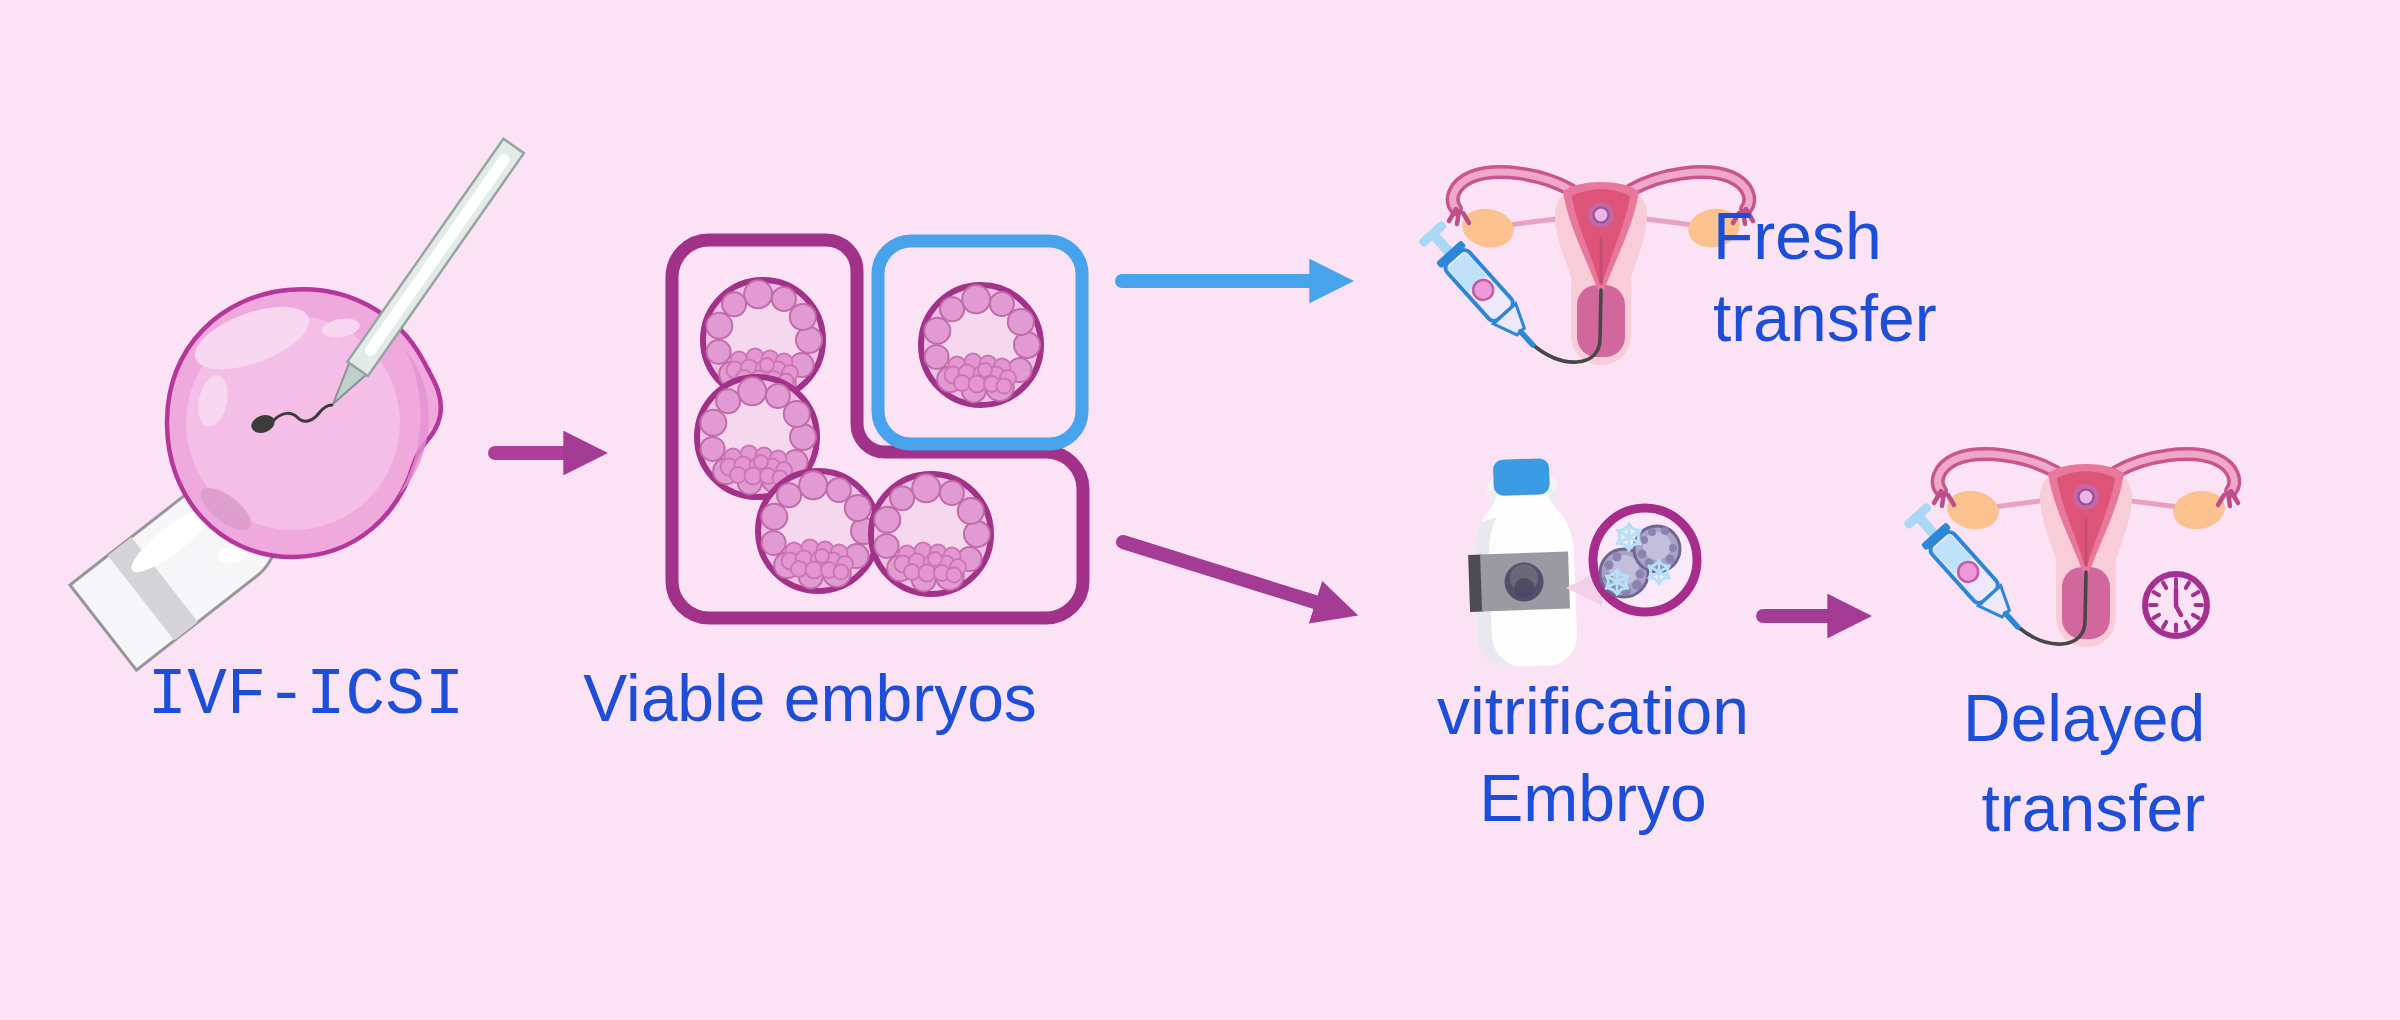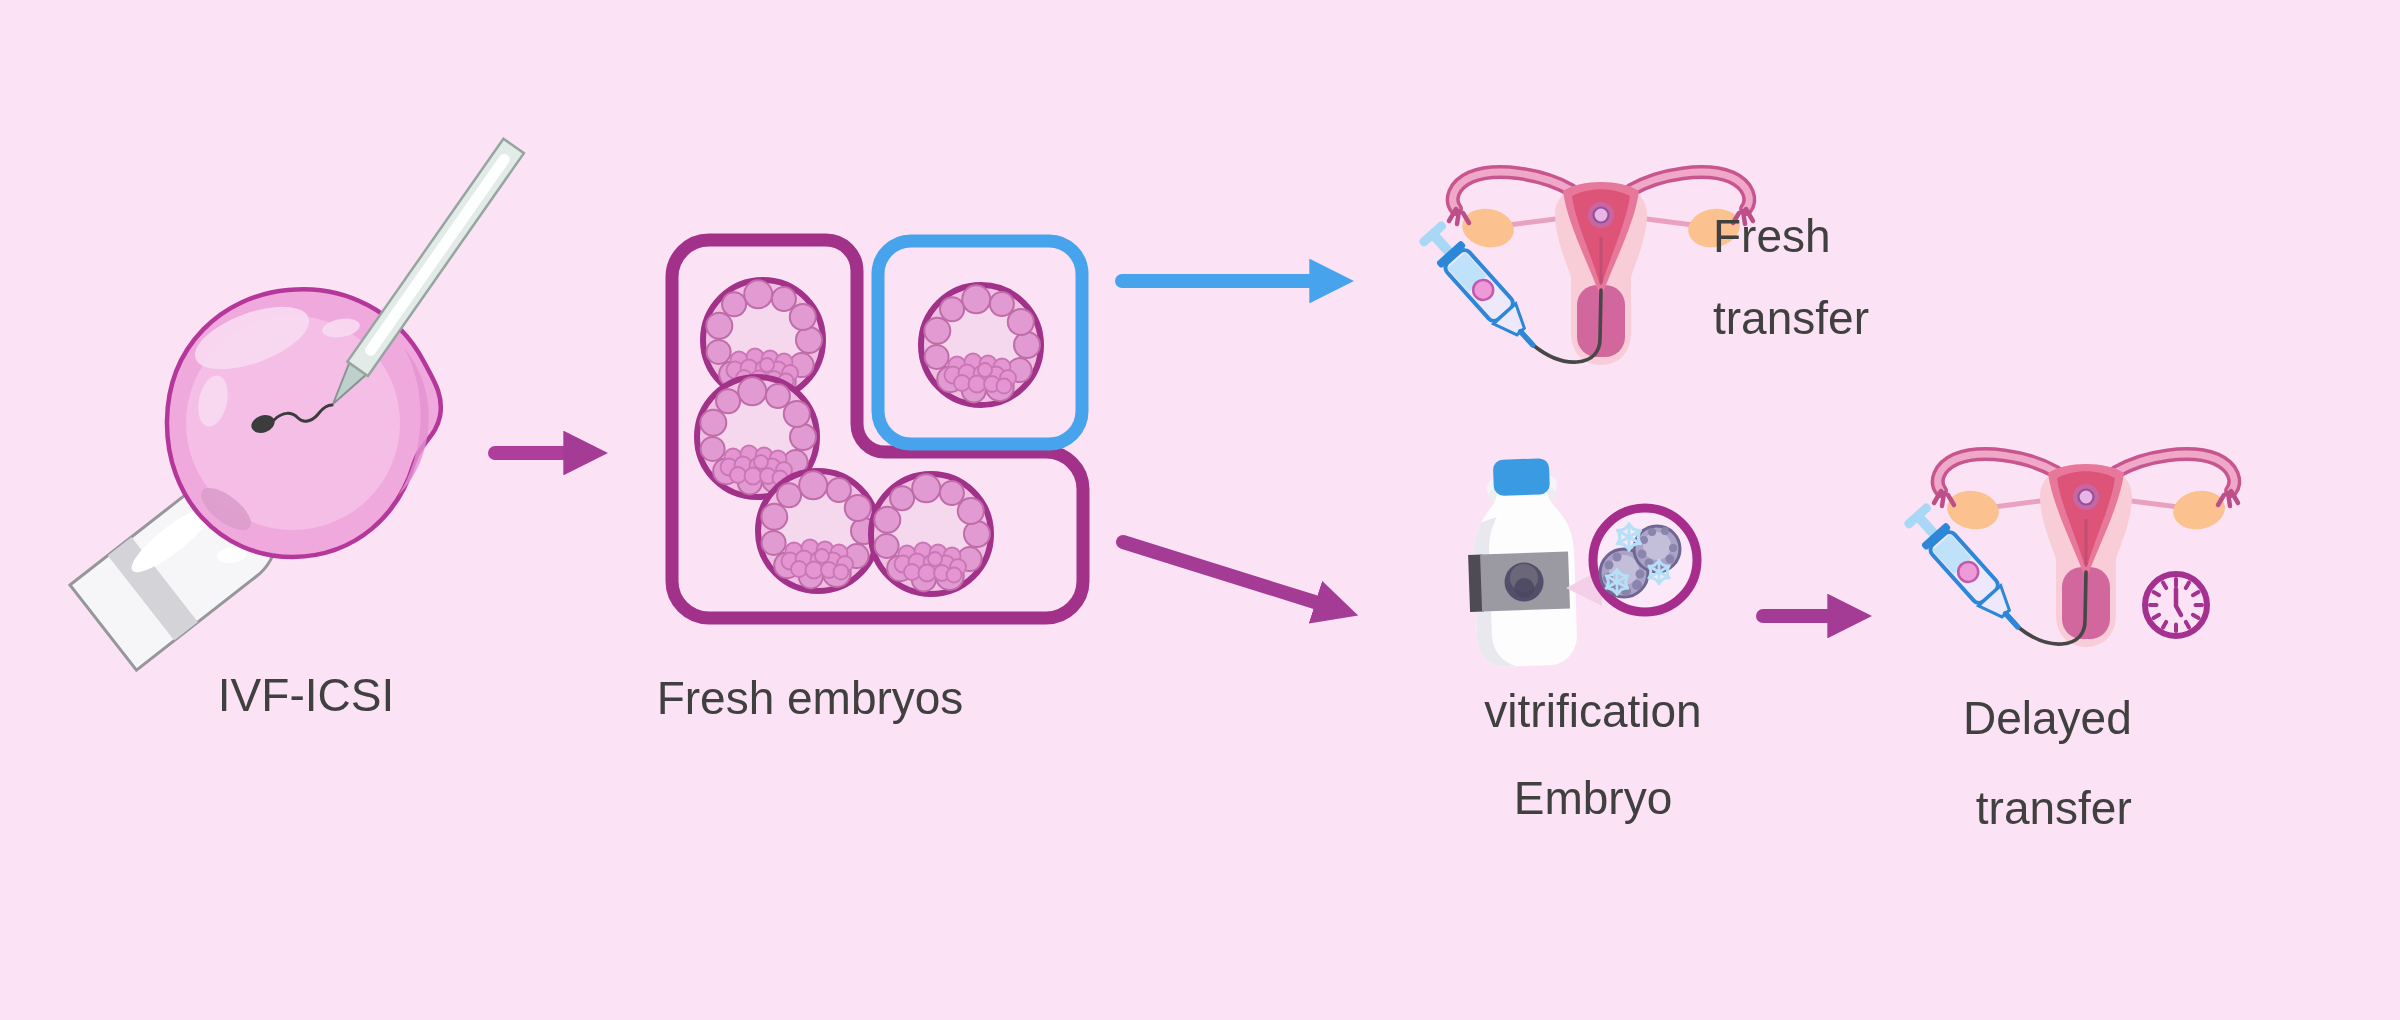--- a/index.html
+++ b/index.html
@@ -7,28 +7,28 @@
     position: relative;
     width: 2400px;
     height: 1020px;
     background: #FBE3F5;
     overflow: hidden;
     font-family: "Liberation Sans", sans-serif;
   }
   #art { position: absolute; left: 0; top: 0; width: 2400px; height: 1020px; }
   .lbl {
     position: absolute;
-    color: #404040;
-    font-size: 46px;
+    color: #1d4ed8;
+    font-size: 66px;
     font-weight: 400;
     white-space: nowrap;
     letter-spacing: 0;
   }
   .lbl .line { display: block; }
-  #lbl-ivf      { left: 306px;  top: 695px; transform: translate(-50%,-50%); }
+  #lbl-ivf      { left: 306px;  top: 695px; transform: translate(-50%,-50%); font-family: Liberation Mono, monospace; }
   #lbl-viable   { left: 810px;  top: 650px; transform: translateX(-50%); text-align: center; line-height: 96px; }
   #lbl-fresh    { left: 1713px; top: 195px; line-height: 82px; text-align: left; }
   #lbl-vitri    { left: 1593px; top: 668px; transform: translateX(-50%); text-align: center; line-height: 87px; }
   #lbl-delayed  { left: 1963px; top: 673px; line-height: 90px; text-align: right; }
 </style>
 </head>
 <body>
 
 <div id="stage">
 
@@ -223,21 +223,21 @@
     <path d="M0 -19.5 L0 -26 M9.8 -16.9 L13 -22.5 M16.9 -9.8 L22.5 -13 M19.5 0 L26 0 M16.9 9.8 L22.5 13 M9.8 16.9 L13 22.5 M0 19.5 L0 26 M-9.8 16.9 L-13 22.5 M-16.9 9.8 L-22.5 13 M-19.5 0 L-26 0 M-16.9 -9.8 L-22.5 -13 M-9.8 -16.9 L-13 -22.5" stroke="#A43190" stroke-width="4" stroke-linecap="round"></path>
     <path d="M 0 -16 L 0 1 L 5 10" fill="none" stroke="#A43190" stroke-width="4.5" stroke-linecap="round" stroke-linejoin="round"></path>
   </g>
 </svg>
 
 <div class="lbl" id="lbl-ivf">
   <span class="line">IVF-ICSI</span>
 </div>
 
 <div class="lbl" id="lbl-viable">
-  <span class="line">Fresh embryos</span>
+  <span class="line">Viable embryos</span>
 </div>
 
 <div class="lbl" id="lbl-fresh">
   <span class="line">Fresh</span>
   <span class="line">transfer</span>
 </div>
 
 <div class="lbl" id="lbl-vitri">
   <span class="line">vitrification</span>
   <span class="line">Embryo</span>

